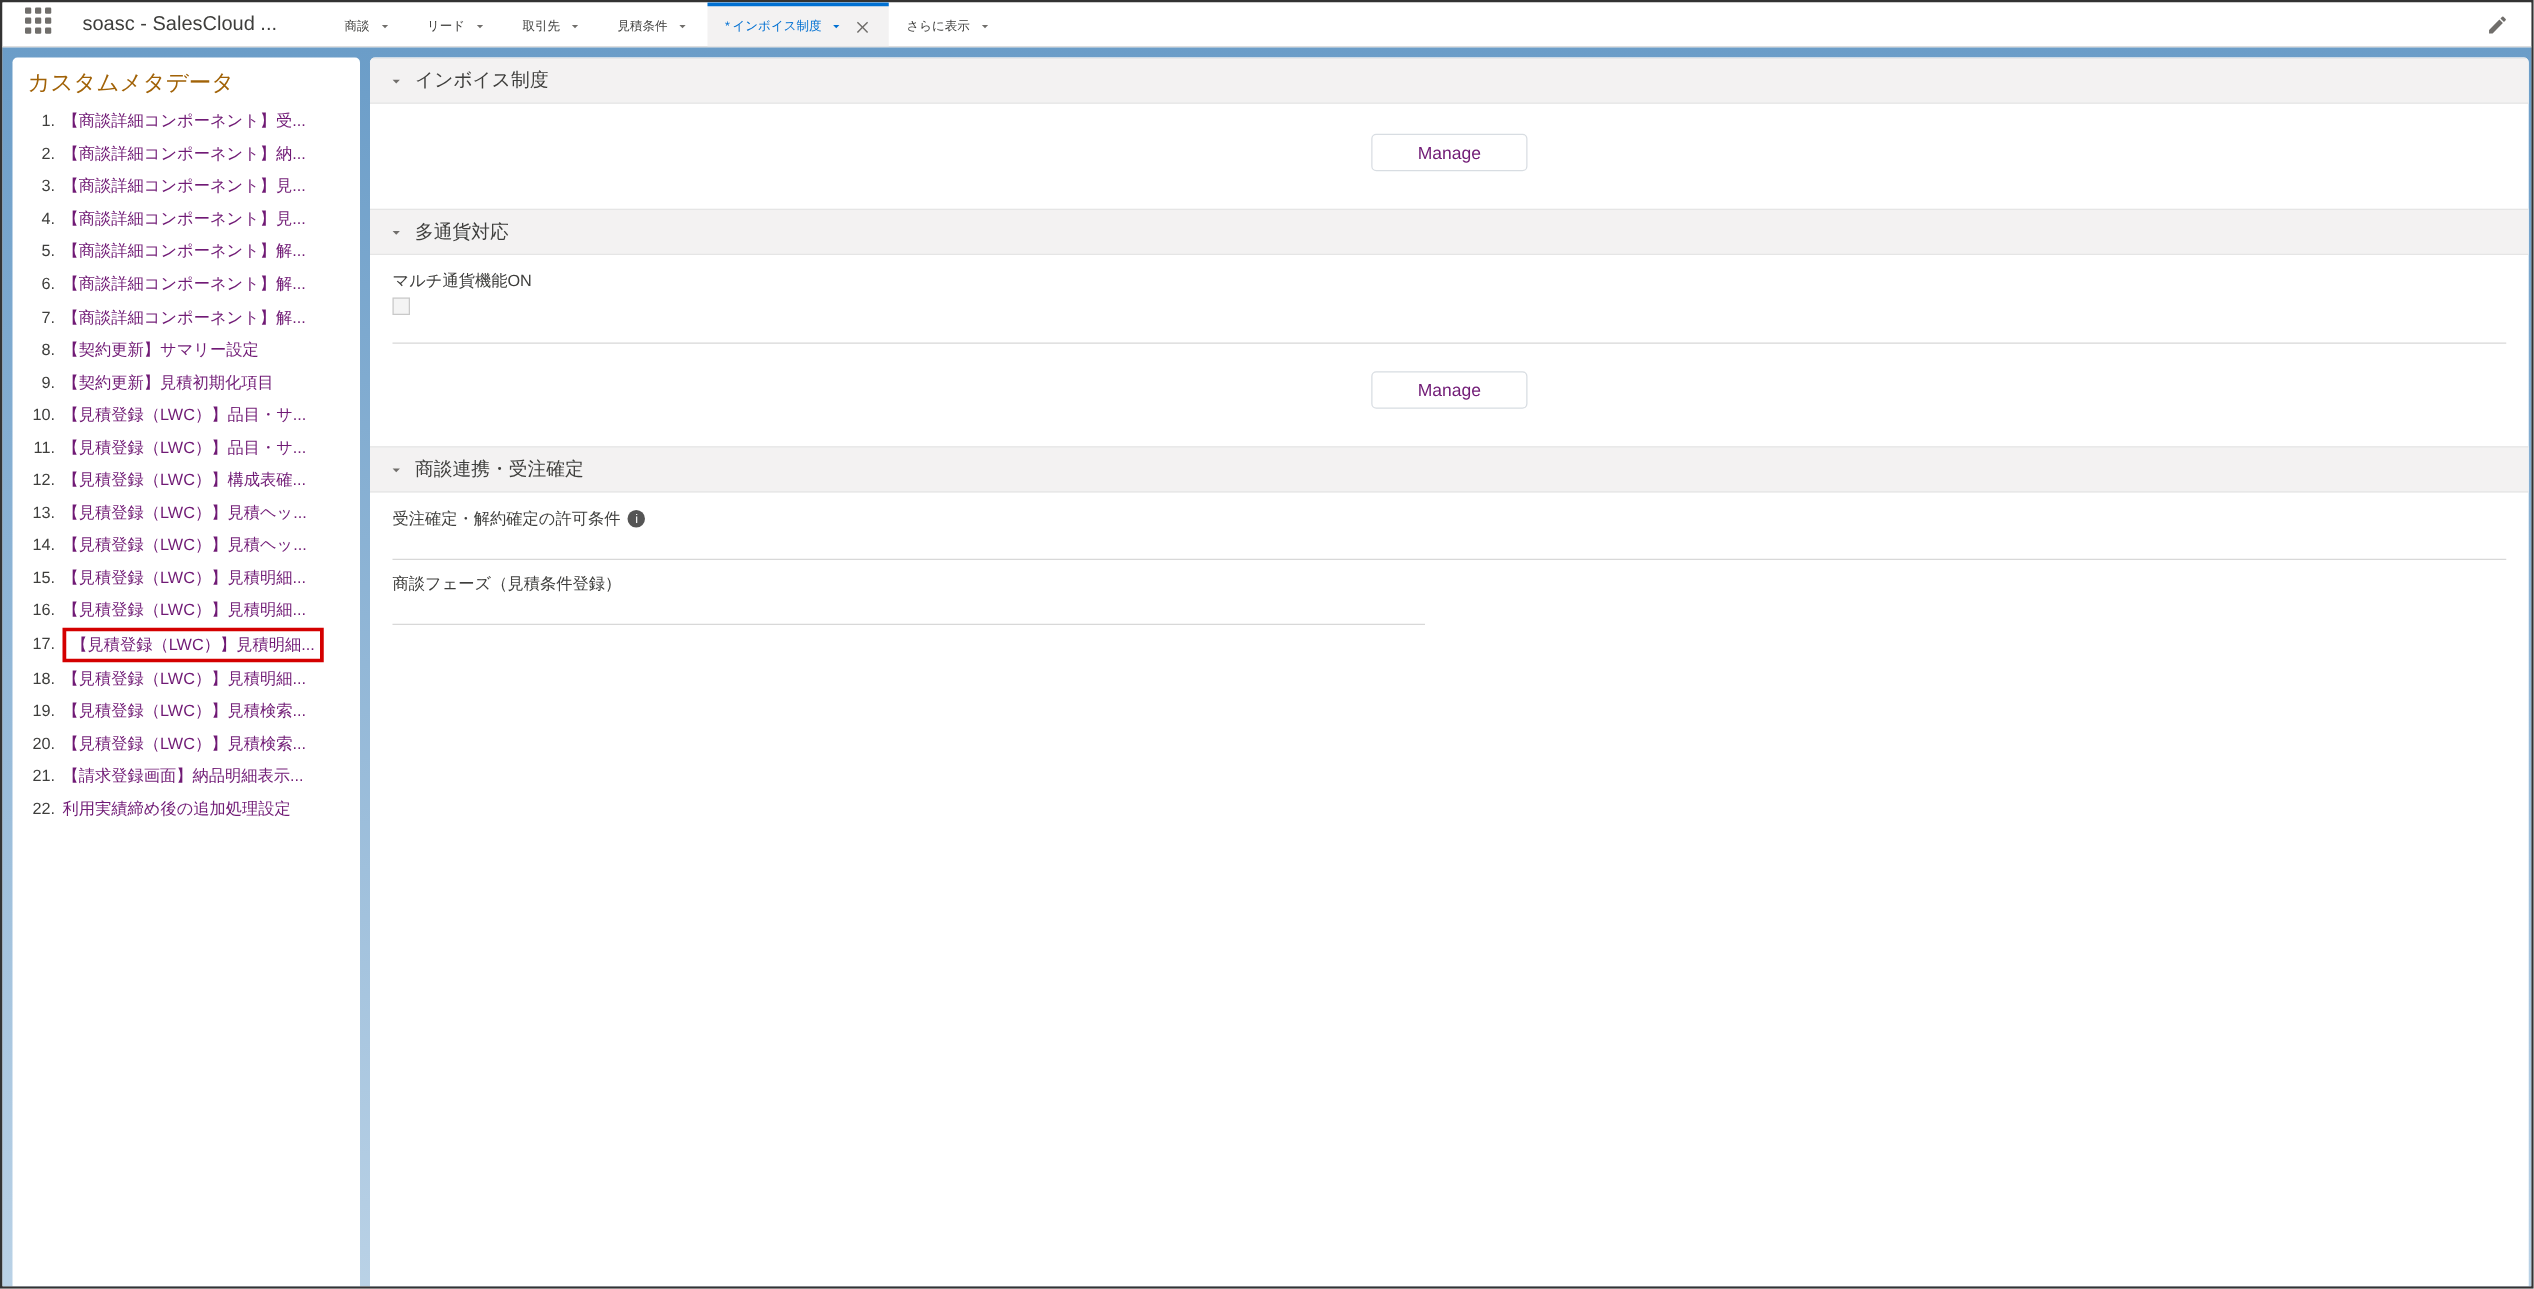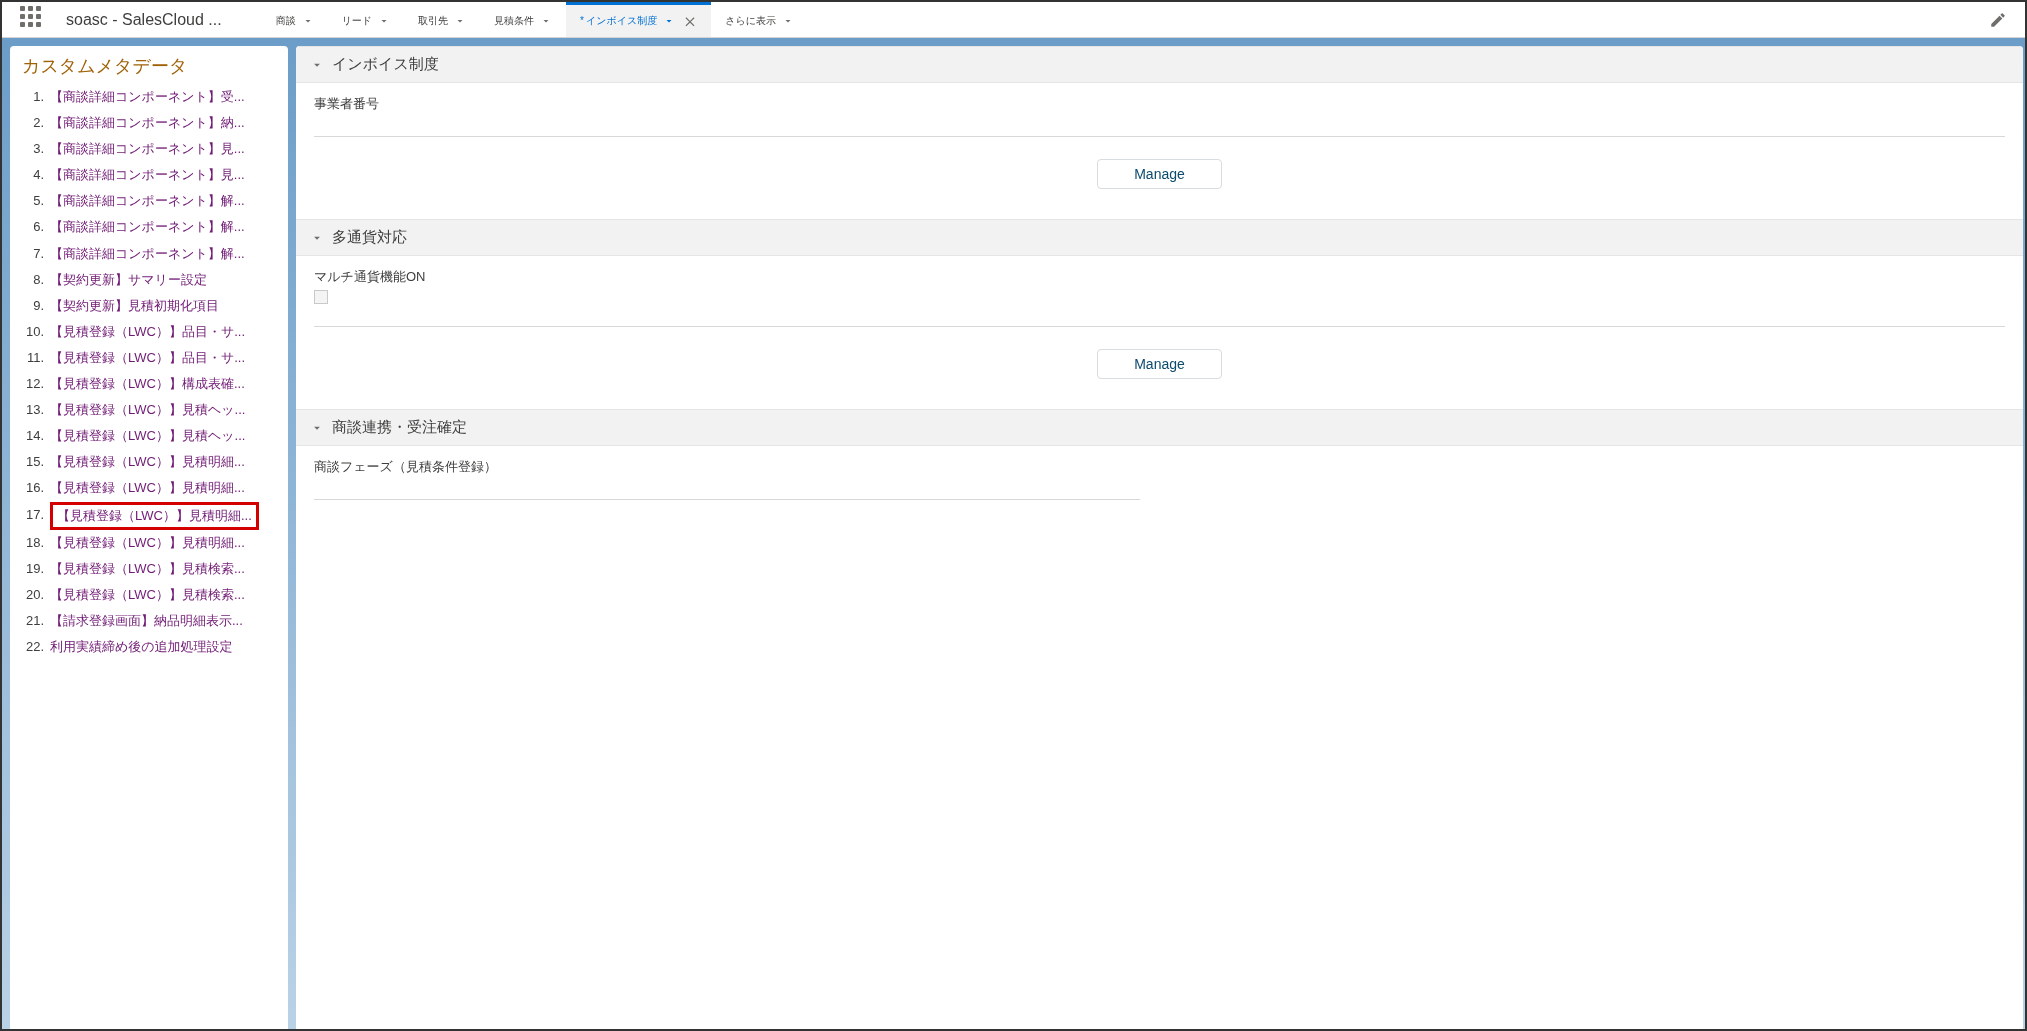--- a/index.html
+++ b/index.html
@@ -194,21 +194,21 @@
       height: 20px;
     }
     .manage-row {
       display: flex;
       justify-content: center;
       padding: 12px 0 18px 0;
     }
     .manage-btn {
       border: 1px solid #d8dde2;
       background: #fff;
-      color: #0c4a6e;
+      color: #701a75;
       padding: 6px 36px;
       border-radius: 4px;
       font-size: 14px;
       cursor: pointer;
     }
     .checkbox-box {
       width: 14px; height: 14px;
       border: 1px solid #c9c9c9;
       background: #f4f4f4;
       display: inline-block;
@@ -401,24 +401,20 @@
 
     <div class="main-panel">
       <div id="sections">
           <div class="section-header">
             <span class="chev"><svg viewBox="0 0 24 24">
                 <path d="M7 10l5 5 5-5z"></path>
               </svg></span>
             <span>インボイス制度</span>
           </div>
           <div class="section-body">
-            <div class="field">
-              <div class="field-label">事業者番号</div>
-              <div class="field-underline"></div>
-            </div>
             <div class="manage-row">
               <button class="manage-btn">Manage</button>
             </div>
           </div>
           <div class="section-header">
             <span class="chev"><svg viewBox="0 0 24 24">
                 <path d="M7 10l5 5 5-5z"></path>
               </svg></span>
             <span>多通貨対応</span>
           </div>
@@ -428,20 +424,24 @@
               <button class="manage-btn">Manage</button>
             </div>
           </div>
           <div class="section-header">
             <span class="chev"><svg viewBox="0 0 24 24">
                 <path d="M7 10l5 5 5-5z"></path>
               </svg></span>
             <span>商談連携・受注確定</span>
           </div>
           <div class="section-body">
+            <div class="field">
+              <div class="field-label">受注確定・解約確定の許可条件<span class="info-icon">i</span></div>
+              <div class="field-underline"></div>
+            </div>
             <div class="two-col">
               <div class="field">
                 <div class="field-label">商談フェーズ（見積条件登録）</div>
                 <div class="field-underline"></div>
               </div>
             </div>
           </div>
         </div>
     </div>
   </div>

